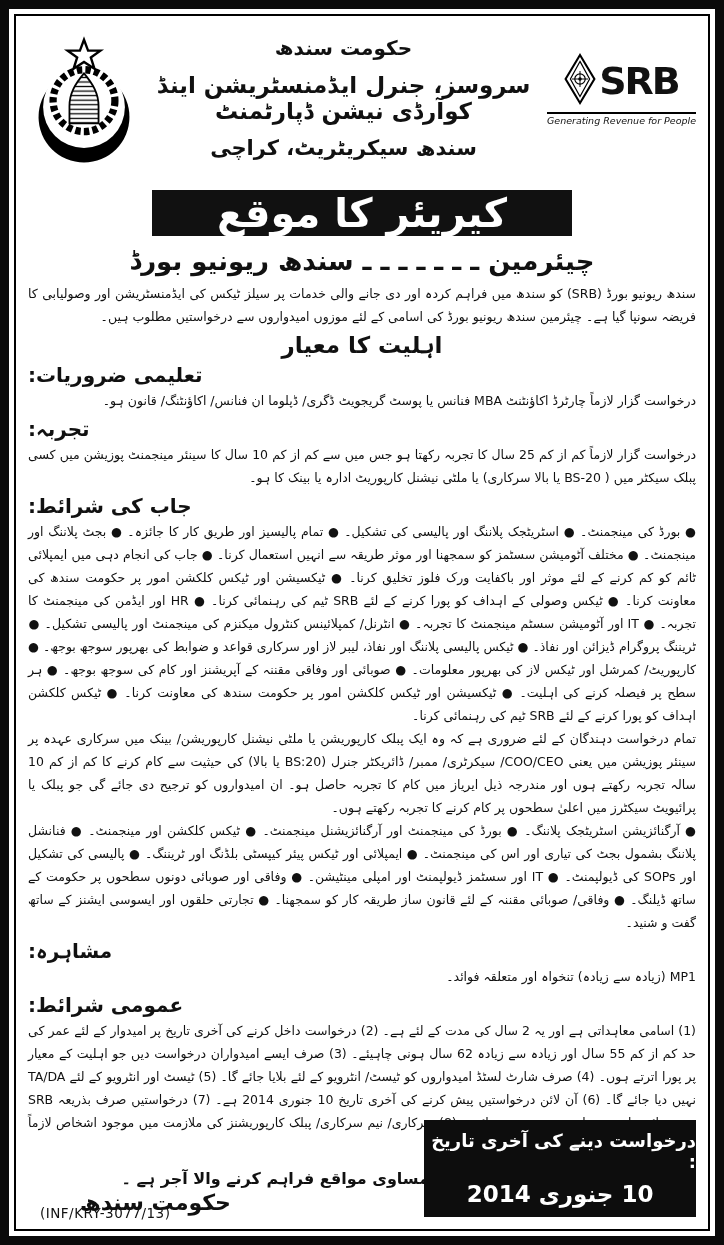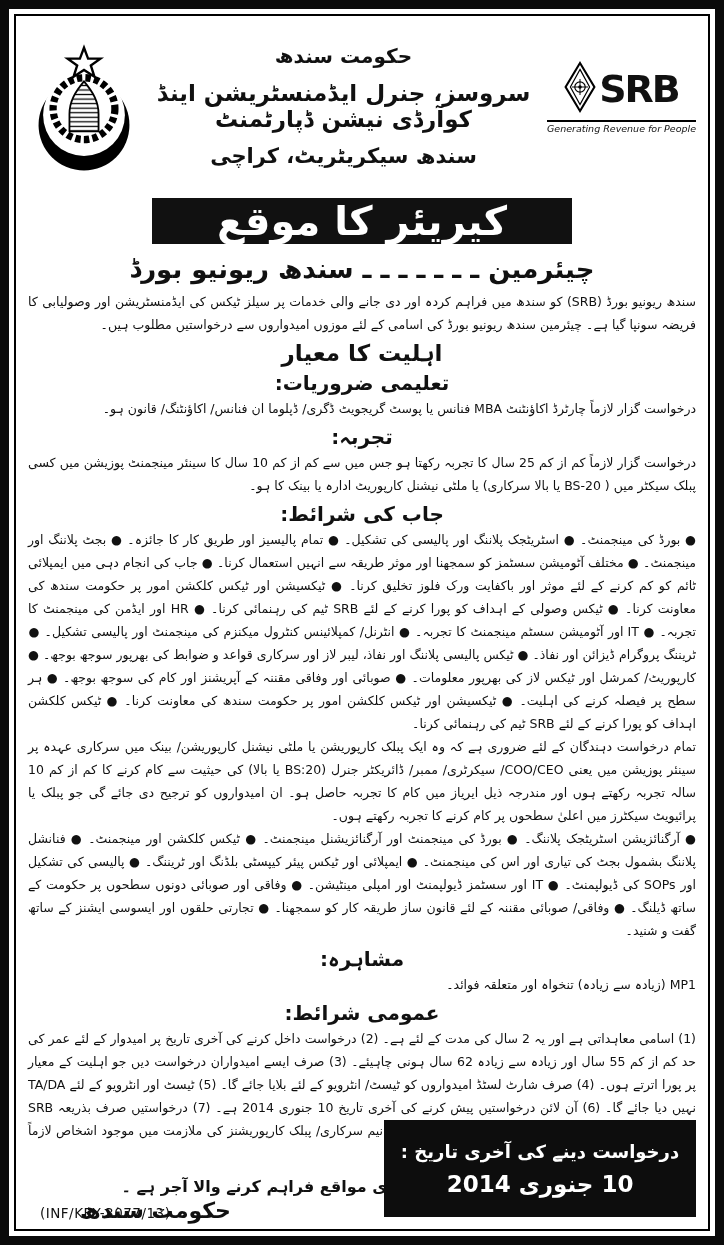--- a/index.html
+++ b/index.html
@@ -1,20 +1,20 @@
 <!DOCTYPE html>
 <html lang="ur"><head>
 <meta charset="utf-8">
 <style>
   *{box-sizing:border-box;margin:0;padding:0}
   html,body{width:724px;background:#fff}
   body{height:1245px;font-family:"DejaVu Sans",sans-serif;color:#111}
   .frame{width:724px;height:1245px;background:#0a0a0a;padding:9px}
   .sheet{width:100%;height:100%;background:#fff;padding:5px}
-  .rule{border:2px solid #000;height:100%;padding:20px 12px 8px;display:flex;flex-direction:column;overflow:hidden;background:#fff}
+  .rule{border:2px solid #000;height:100%;padding:12px 12px 8px;display:flex;flex-direction:column;overflow:hidden;background:#fff}
 
   
   .header{display:flex;align-items:flex-start;margin-top:4px}
   .emblem-wrap{flex:0 0 112px;display:flex;justify-content:center}
   .htitles{flex:1;text-align:center;direction:rtl}
   .gov-title{font-size:20px;font-weight:bold;margin-top:4px}
   .dept-title{font-size:23px;font-weight:bold;margin-top:12px}
   .sec-title{font-size:21px;font-weight:bold;margin-top:12px}
   .srb-logo{flex:0 0 128px;margin-top:20px;}
   .srb-row{display:flex;align-items:center;justify-content:center;gap:3px}
@@ -22,29 +22,29 @@
   .srb-divider{border-top:2px solid #000;margin:2px 0 1px}
   .srb-tagline{font-size:9.5px;font-weight:normal;font-style:italic;white-space:nowrap}
 
   
   .banner{background:#111;color:#fff;width:420px;height:66px;margin:8px auto 0;display:flex;align-items:flex-start;justify-content:center;direction:rtl;font-size:40px;font-weight:800}
   .position{direction:rtl;text-align:center;font-size:26px;font-weight:bold;margin:10px 0 6px}
 
   
   .para{direction:rtl;text-align:justify;font-size:12.5px;line-height:23px}
   .h-elig{direction:rtl;text-align:center;font-size:23px;font-weight:800;margin-top:4px}
-  .h-sec{direction:rtl;text-align:center;font-size:20px;font-weight:800;margin:5px 0 2px}
+  .h-sec{direction:rtl;text-align:left;font-size:20px;font-weight:800;margin:5px 0 2px}
 
   .equal-line{direction:rtl;text-align:center;font-size:16px;font-weight:bold;margin:12px 30px 0 0}
 
   
   .footer{margin-top:auto;position:relative;height:118px}
   .f-gov{position:absolute;left:52px;top:2px;font-size:22px;font-weight:bold;direction:rtl}
   .f-ref{position:absolute;left:12px;bottom:0;font-size:13.5px;letter-spacing:.5px}
-  .deadline-box{position:absolute;right:0;bottom:4px;width:312px;height:97px;background:#0d0d0d;color:#fff;display:flex;flex-direction:column;align-items:center;justify-content:center;direction:rtl}
+  .deadline-box{position:absolute;right:0;bottom:4px;width:272px;height:97px;background:#0d0d0d;color:#fff;display:flex;flex-direction:column;align-items:center;justify-content:center;direction:rtl}
   .deadline-label{font-size:18px;font-weight:bold}
   .deadline-date{font-size:23px;font-weight:bold;margin-top:9px}
 </style>
 </head>
 <body>
 
 <div class="frame">
   <div class="sheet">
     <div class="rule">
 

